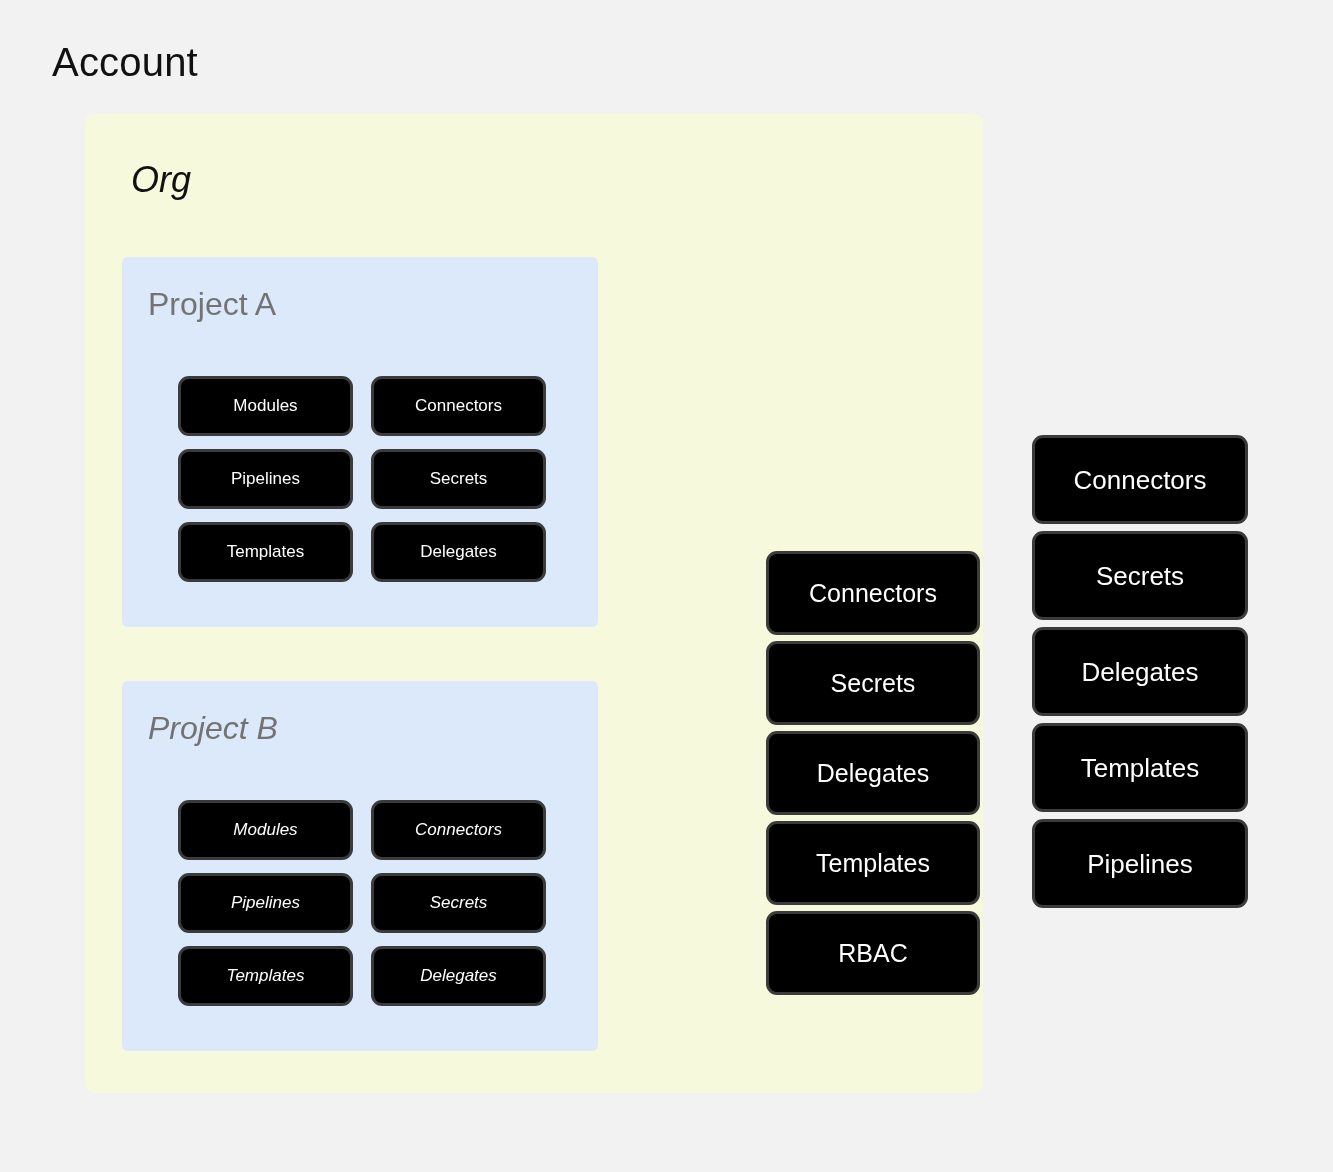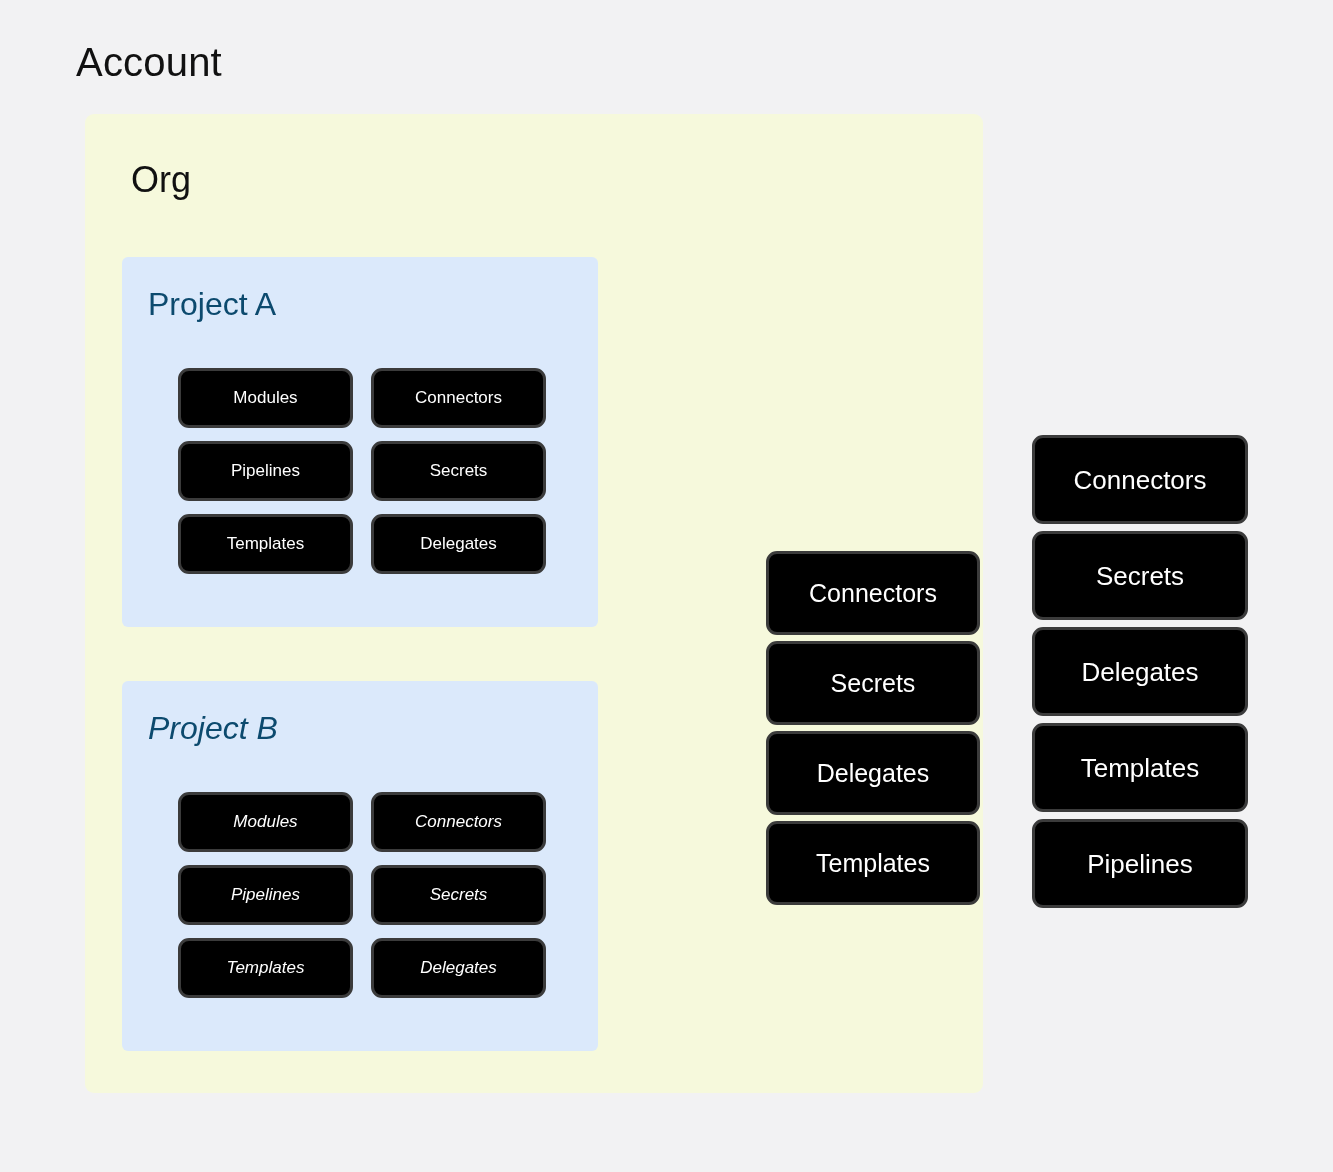--- a/index.html
+++ b/index.html
@@ -24,70 +24,70 @@
   
   .account-title {
     position: absolute;
     left: 52px;
     top: 38px;
     font-size: 40px;
     line-height: 48px;
     color: #111111;
     letter-spacing: 0.2px;
     white-space: nowrap;
-    margin-left: 24px;
   }
 
   
   .org-box {
     position: absolute;
     left: 85px;
     top: 114px;
     width: 898px;
     height: 979px;
     background: #f6f9dc;
     border-radius: 9px;
   }
   .org-title {
     position: absolute;
     left: 46px;
     top: 44px;
     font-size: 36px;
     line-height: 44px;
     color: #111111;
     white-space: nowrap;
+    font-style: italic;
   }
 
   
   .project-box {
     position: absolute;
     left: 37px;
     width: 476px;
     height: 370px;
     background: #dbe9fb;
     border-radius: 6px;
   }
   .project-box.p-a { top: 143px; }
   .project-box.p-b { top: 567px; font-style: italic; }
 
   .project-title {
     position: absolute;
     left: 26px;
     top: 27px;
     font-size: 32px;
     line-height: 40px;
-    color: #0c4a6e;
+    color: #737373;
     white-space: nowrap;
   }
 
   
   .project-grid {
     position: absolute;
     left: 56px;
-    top: 111px;
+    top: 119px;
     display: grid;
     grid-template-columns: 175px 175px;
     grid-auto-rows: 60px;
     column-gap: 18px;
     row-gap: 13px;
   }
 
   
   .chip {
     background: #000000;
@@ -170,20 +170,21 @@
         <div class="chip small">Templates</div>
         <div class="chip small">Delegates</div>
       </div>
     </div>
 
     <div class="org-column">
       <div class="chip mid">Connectors</div>
       <div class="chip mid">Secrets</div>
       <div class="chip mid">Delegates</div>
       <div class="chip mid">Templates</div>
+      <div class="chip mid">RBAC</div>
     </div>
   </div>
 
   <div class="account-column">
     <div class="chip big">Connectors</div>
     <div class="chip big">Secrets</div>
     <div class="chip big">Delegates</div>
     <div class="chip big">Templates</div>
     <div class="chip big">Pipelines</div>
   </div>

